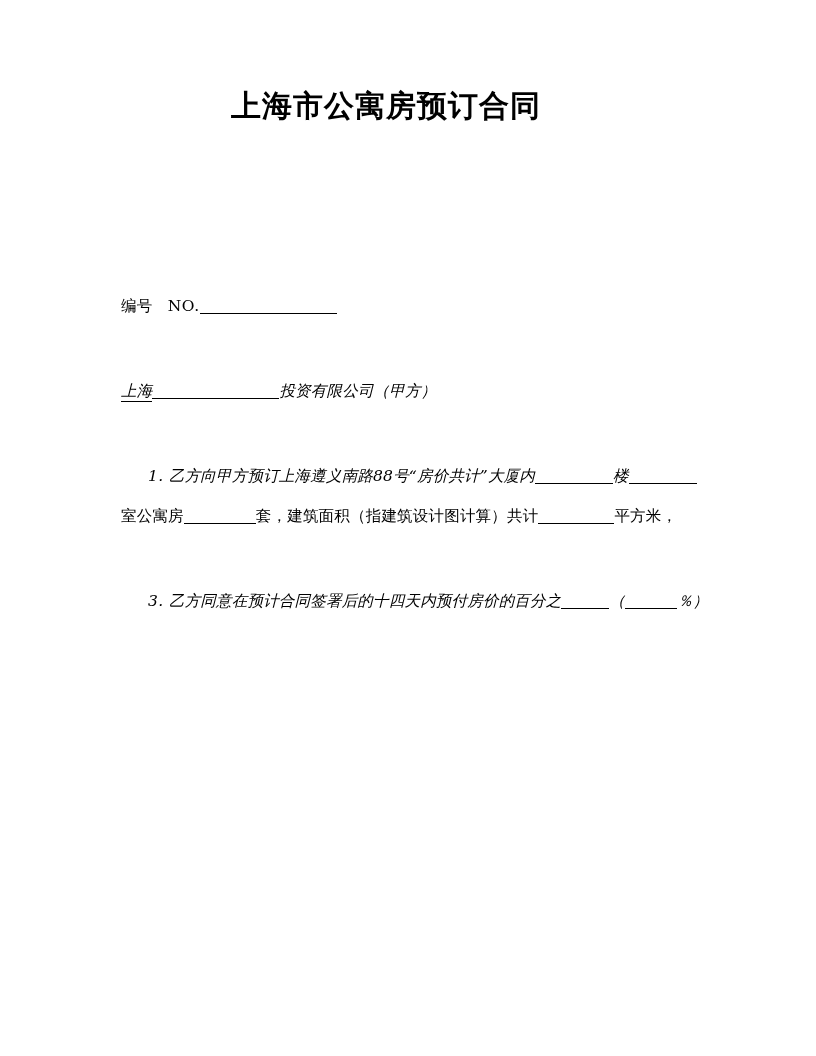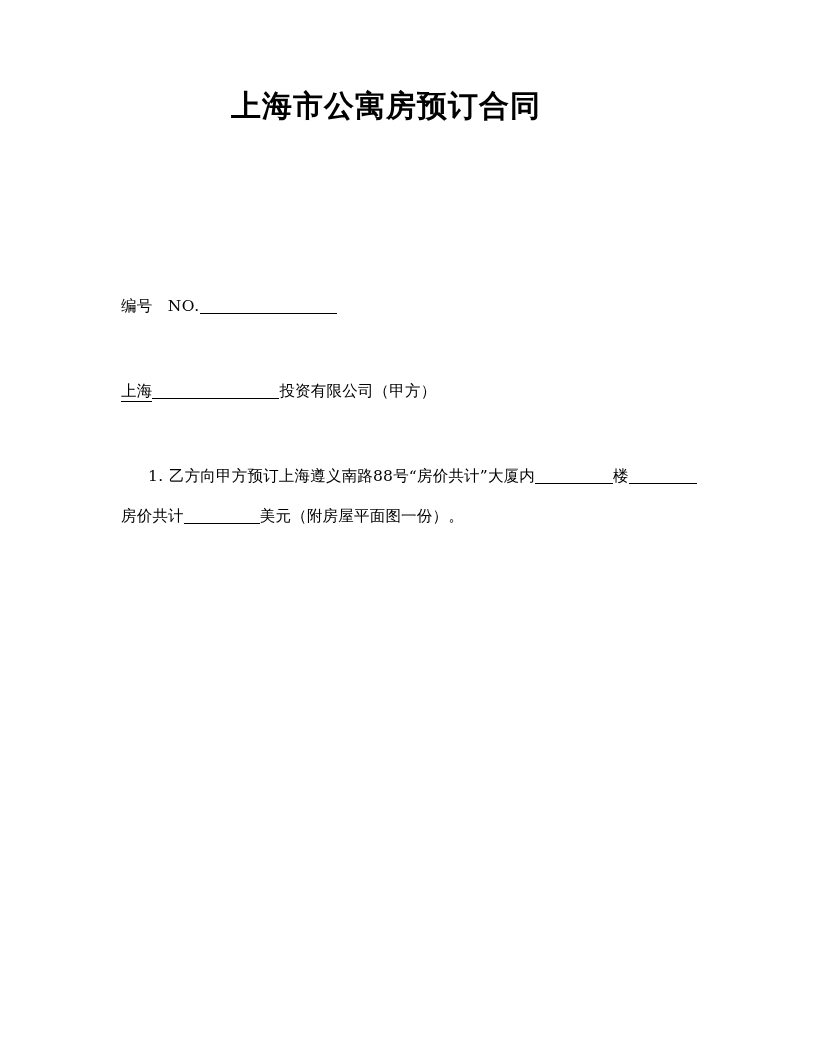--- a/index.html
+++ b/index.html
@@ -55,21 +55,21 @@
     letter-spacing: 0.2px;
     text-align: left;
     white-space: nowrap;
   }
 
   .para.indent {
     text-indent: 27px;
   }
 
   
-  .gap-70 { margin-top: 45px; }
+  .gap-70 { margin-top: 45px; font-style: italic; }
   .gap-72 { margin-top: 46px; }
 
   
   .blank {
     display: inline-block;
     border-bottom: 1.3px solid #000;
     vertical-align: -3px;
     height: 16px;
   }
   .blank-u {
@@ -113,22 +113,25 @@
     <div class="para gap-70">
       <span class="blank-u">上海</span><span class="blank b-party-a"></span><span>投资有限公司（甲方）</span>
     </div>
 
 
 
     <div class="para indent gap-70">
       <span class="no-latin">1.</span><span>&nbsp;</span><span>乙方向甲方预订上海遵义南路88号“房价共计”大厦内</span><span class="blank b-floor"></span><span>楼</span><span class="blank b-room"></span>
     </div>
 
-
     <div class="para">
-      <span>房价共计</span><span class="blank b-price"></span><span>美元（附房屋平面图一份）。</span>
+      <span>室公寓房</span><span class="blank b-suite"></span><span>套，建筑面积（指建筑设计图计算）共计</span><span class="blank b-area"></span><span>平方米，</span>
     </div>
 
 
 
 
+    <div class="para indent gap-70">
+      <span class="no-latin">3.</span><span>&nbsp;</span><span>乙方同意在预计合同签署后的十四天内预付房价的百分之</span><span class="blank b-pct1"></span><span>（</span><span class="blank b-pct2"></span><span>％）</span>
+    </div>
+
   </div>
 </div>
 
 </body></html>

